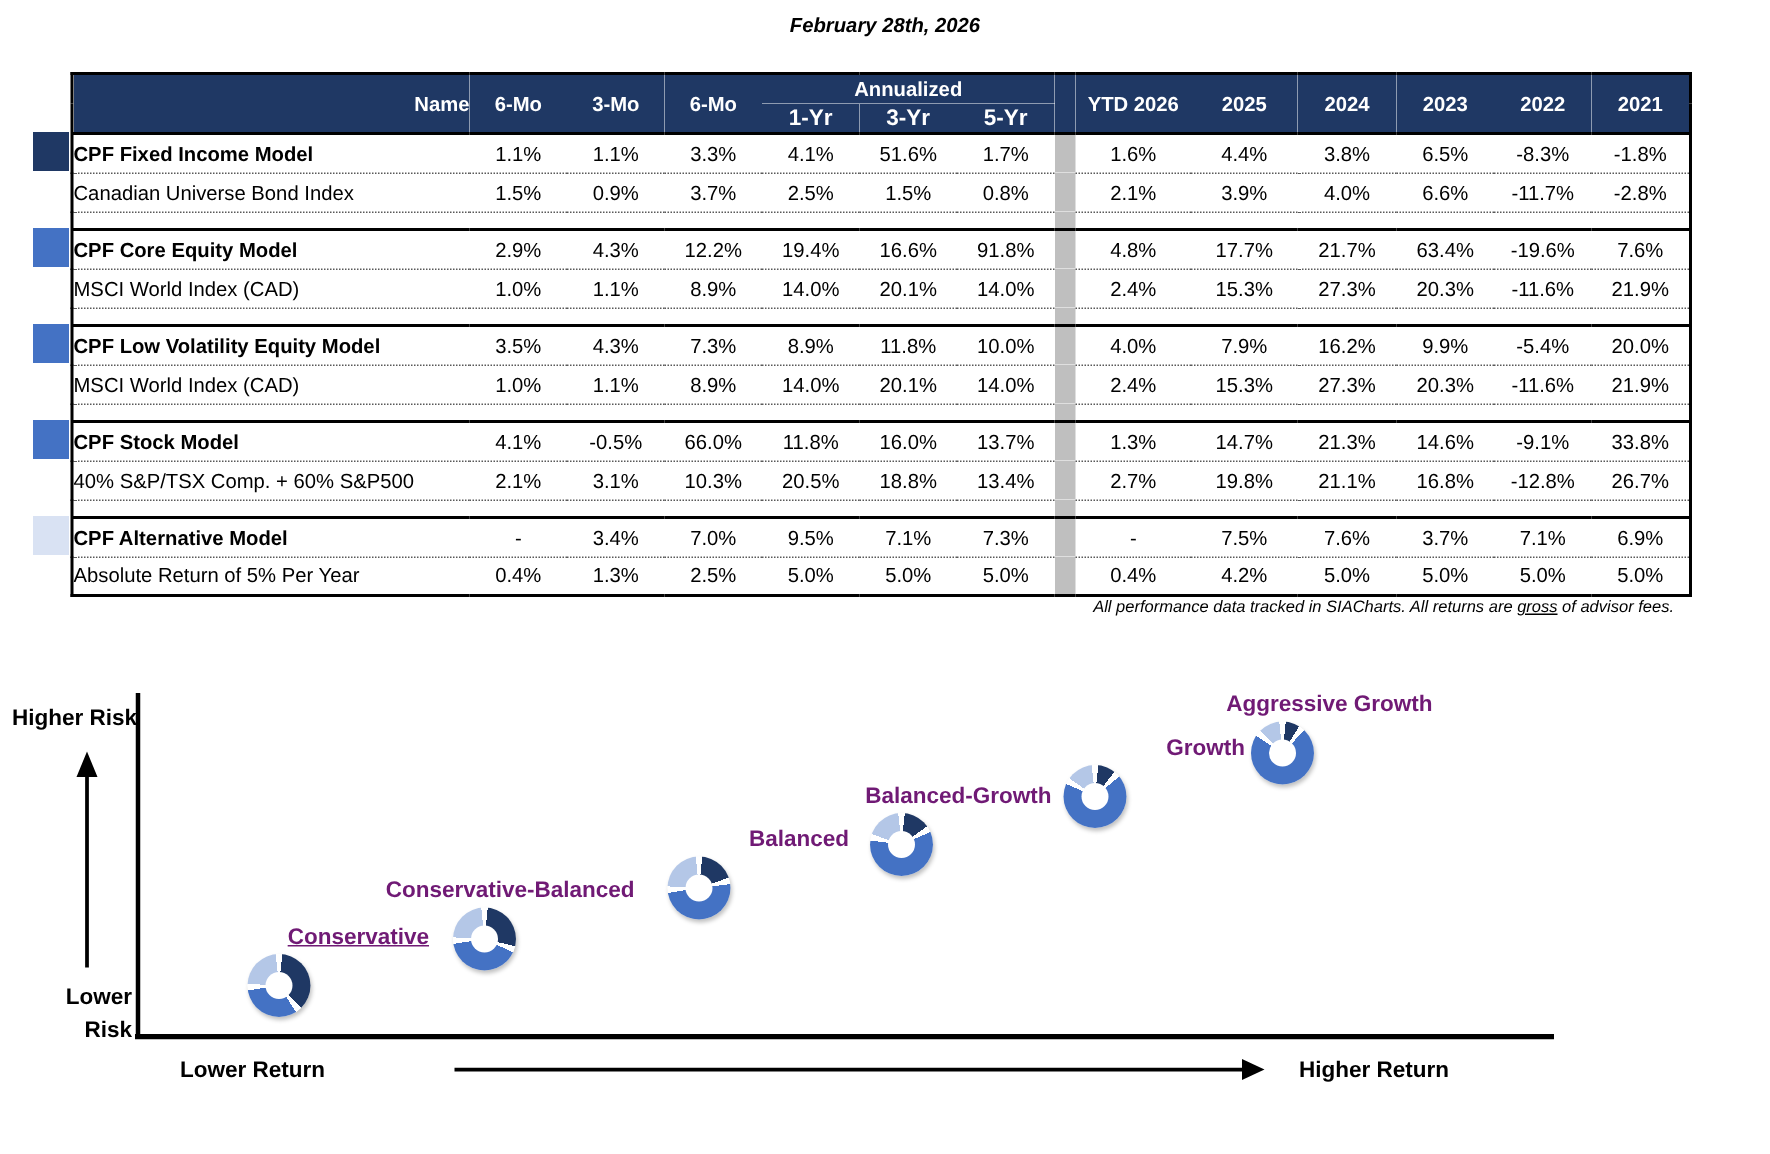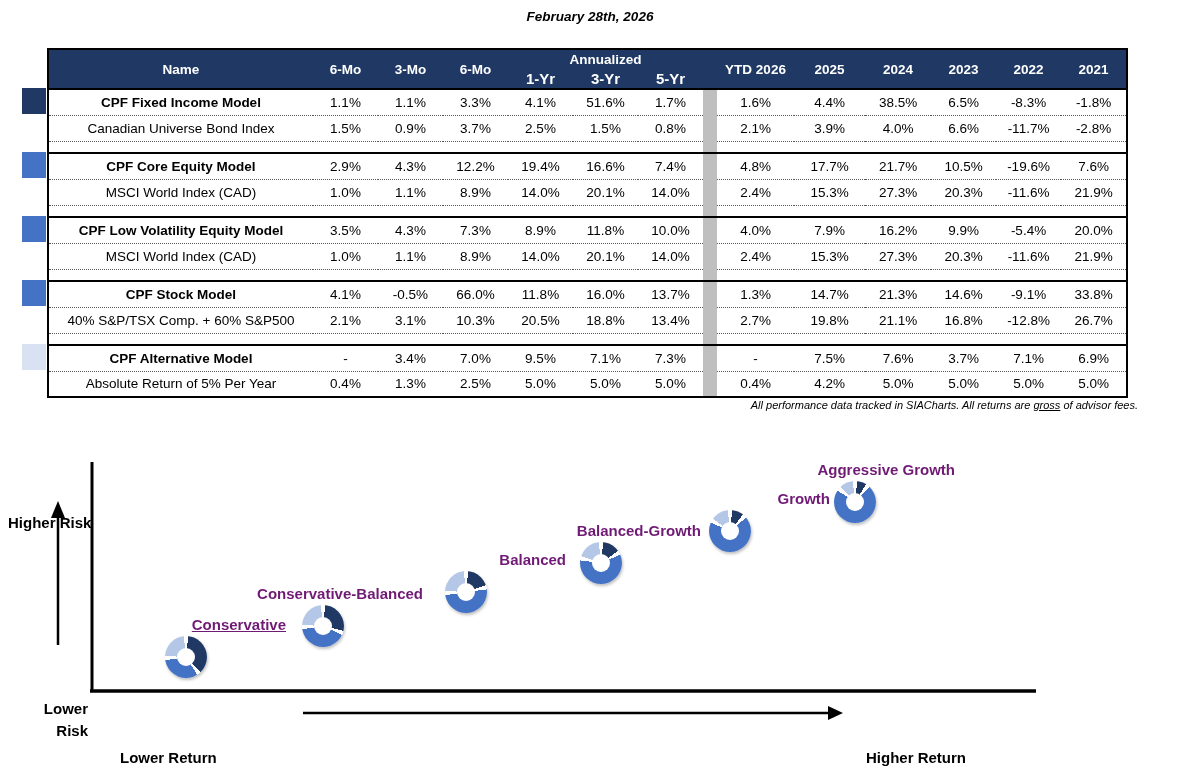--- a/index.html
+++ b/index.html
@@ -8,44 +8,44 @@
 
   
   .report-date{position:absolute;top:9px;left:0;width:1180px;text-align:center;
                font-style:italic;font-size:13.5px;font-weight:600;}
 
   
   table.perf{position:absolute;left:47px;top:48px;width:1079px;border-collapse:collapse;
              table-layout:fixed;border:2px solid #000;}
   table.perf th,table.perf td{padding:0;overflow:hidden;white-space:nowrap;}
   thead th{background:#1F3864;color:#fff;font-weight:700;font-size:13.5px;text-align:center;}
-  th.name-h{text-align:center;padding-left:7px;}
+  th.name-h{text-align:right;padding-left:7px;}
   tr.hrow1 th{height:19px;}
   tr.hrow2 th{height:19px;font-size:15px;}
   tbody td{font-size:13.5px;text-align:center;background:#fff;}
-  .name-cell{text-align:center;padding-left:6px;}
+  .name-cell{text-align:left;padding-left:6px;}
   .bold{font-weight:700;}
   tr.model-row{height:26px;}
   tr.benchmark-row{height:26px;}
   tr.spacer-row{height:12px;}
   tr.model-row td{border-top:2.5px solid #000;border-bottom:1px dotted #595959;}
   tr.benchmark-row td{border-bottom:1px dotted #595959;}
   td.sep-cell{background:#BFBFBF !important;border-bottom:none !important;}
   th.sep-h{background:#1F3864;}
   tr.spacer-row td{border-bottom:none;background:#fff;}
 
   .row-marker{position:absolute;left:22px;width:24px;height:26px;z-index:2;}
 
-  .footnote{position:absolute;top:399px;right:38px;font-style:italic;font-size:11px;text-align:right;}
+  .footnote{position:absolute;top:399px;right:60px;font-style:italic;font-size:11px;text-align:right;}
   .footnote .u{text-decoration:underline;}
 
   
   #plot{position:absolute;left:0;top:455px;width:1180px;height:314px;}
   #axes{position:absolute;left:0;top:0;}
-  .axis-label{position:absolute;font-weight:700;font-size:15px;color:#000;margin-top:44px;}
+  .axis-label{position:absolute;font-weight:700;font-size:15px;color:#000;}
   .lower-risk{width:62px;text-align:right;line-height:1.45;}
   .donut{position:absolute;width:42px;height:42px;border-radius:50%;
          box-shadow:1px 2px 3px rgba(0,0,0,0.25);}
   .donut::after{content:"";position:absolute;inset:12px;background:#fff;border-radius:50%;}
   .donut-label{position:absolute;width:200px;text-align:right;font-weight:700;
                font-size:15px;color:#701a75;}
 </style>
 </head>
 <body>
 
@@ -96,21 +96,21 @@
           <td class="name-cell bold">CPF Fixed Income Model</td>
           <td class="val-cell">1.1%</td>
           <td class="val-cell">1.1%</td>
           <td class="val-cell">3.3%</td>
           <td class="val-cell">4.1%</td>
           <td class="val-cell">51.6%</td>
           <td class="val-cell">1.7%</td>
           <td class="sep-cell"></td>
           <td class="val-cell">1.6%</td>
           <td class="val-cell">4.4%</td>
-          <td class="val-cell">38.5%</td>
+          <td class="val-cell">3.8%</td>
           <td class="val-cell">6.5%</td>
           <td class="val-cell">-8.3%</td>
           <td class="val-cell">-1.8%</td>
         </tr>
         <tr class="benchmark-row">
           <td class="name-cell">Canadian Universe Bond Index</td>
           <td class="val-cell">1.5%</td>
           <td class="val-cell">0.9%</td>
           <td class="val-cell">3.7%</td>
           <td class="val-cell">2.5%</td>
@@ -129,26 +129,26 @@
           <td class="sep-cell"></td>
           <td colspan="6"></td>
         </tr>
         <tr class="model-row">
           <td class="name-cell bold">CPF Core Equity Model</td>
           <td class="val-cell">2.9%</td>
           <td class="val-cell">4.3%</td>
           <td class="val-cell">12.2%</td>
           <td class="val-cell">19.4%</td>
           <td class="val-cell">16.6%</td>
-          <td class="val-cell">7.4%</td>
+          <td class="val-cell">91.8%</td>
           <td class="sep-cell"></td>
           <td class="val-cell">4.8%</td>
           <td class="val-cell">17.7%</td>
           <td class="val-cell">21.7%</td>
-          <td class="val-cell">10.5%</td>
+          <td class="val-cell">63.4%</td>
           <td class="val-cell">-19.6%</td>
           <td class="val-cell">7.6%</td>
         </tr>
         <tr class="benchmark-row">
           <td class="name-cell">MSCI World Index (CAD)</td>
           <td class="val-cell">1.0%</td>
           <td class="val-cell">1.1%</td>
           <td class="val-cell">8.9%</td>
           <td class="val-cell">14.0%</td>
           <td class="val-cell">20.1%</td>

